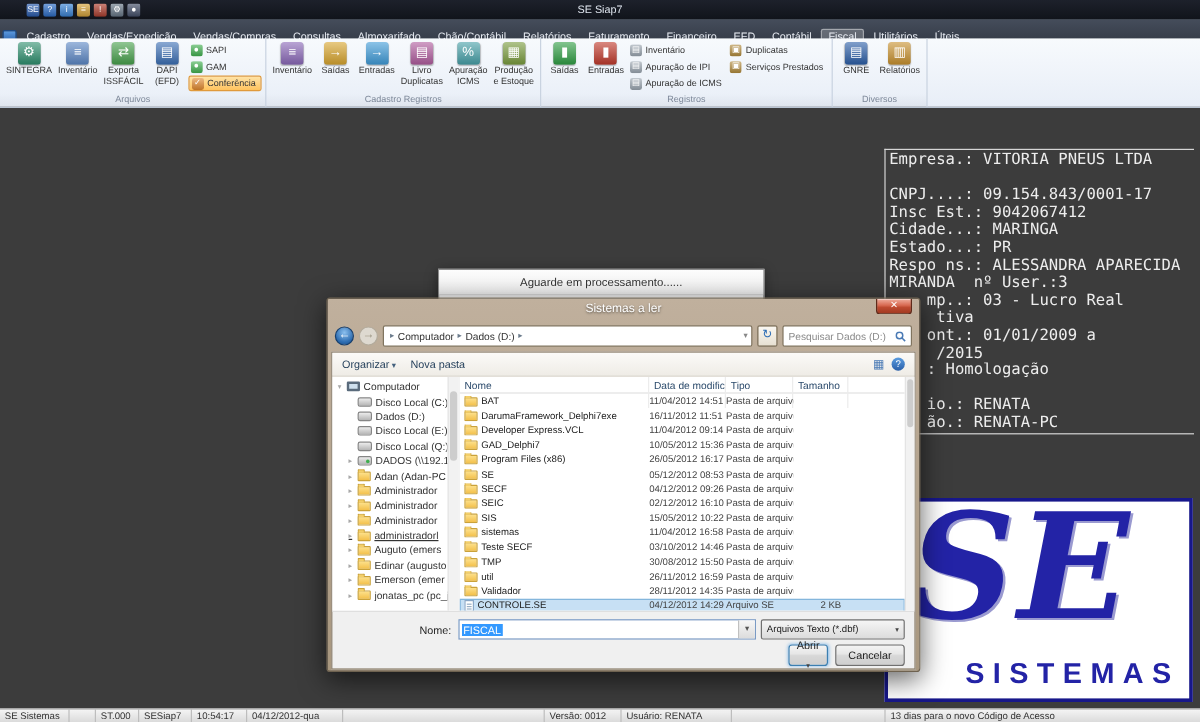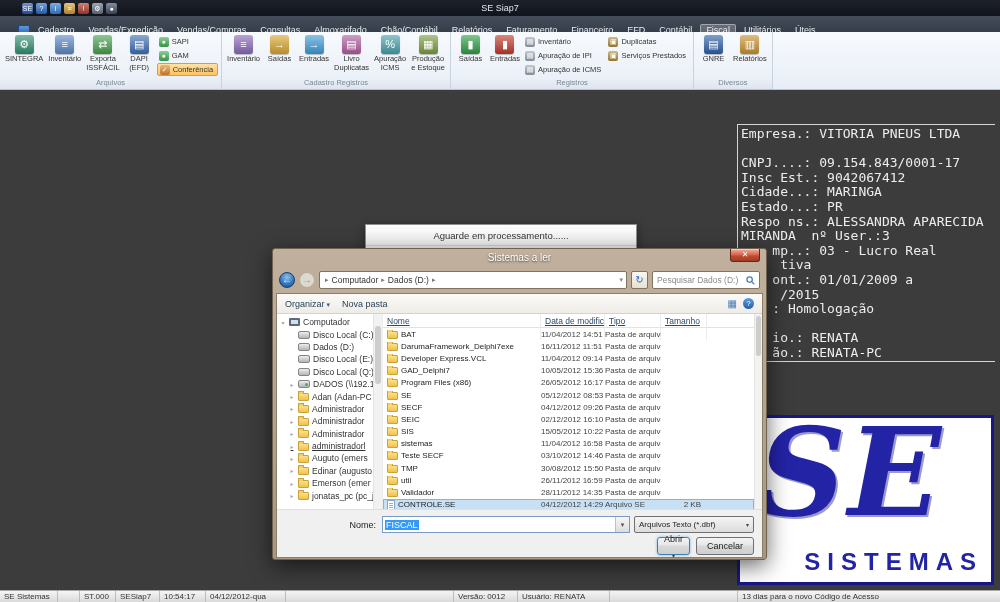--- a/index.html
+++ b/index.html
@@ -10,21 +10,21 @@
   
   .titlebar { position:absolute; left:0; top:0; width:1000px; height:16px;
     background:linear-gradient(#1d212b,#11141b); display:flex; align-items:center; padding:0 22px; }
   .tb-icons { display:flex; gap:3px; align-items:center; }
   .tb-icon { width:11px; height:11px; border-radius:2px; color:#fff; font-size:7px; line-height:11px;
     text-align:center; background-image:linear-gradient(rgba(255,255,255,.35),rgba(0,0,0,.2)); overflow:hidden; }
   .tb-title { position:absolute; left:0; right:0; text-align:center; color:#dfe5ee; font-size:9px; }
 
   
   .menubar { position:absolute; left:0; top:16px; width:1000px; height:29px;
-    background:linear-gradient(#454d5b,#2b313c); display:flex; align-items:center; gap:2px; padding:0 4px 0 18px; }
+    background:linear-gradient(#454d5b,#2b313c); display:flex; align-items:center; gap:2px; padding:0 4px 0 2px; }
   .appbtn { width:12px; height:11px; border-radius:2px; background:linear-gradient(#5a9ae0,#2a5fa8);
     border:1px solid #1d4a85; flex:none; }
   .tab { color:#e6eaf1; font-size:9px; padding:1px 6px 2px; border-radius:2px; white-space:nowrap; }
   .tab.active { background:rgba(255,255,255,.22); border:1px solid rgba(255,255,255,.4); padding:0 5px 1px; }
 
   
   .ribbon { position:absolute; left:0; top:32px; width:1000px; height:58px;
     background:linear-gradient(#f7fafd,#e8eef7); border-bottom:1px solid #b9c4d2; display:flex; align-items:stretch; }
   .rgroup { display:flex; flex-direction:column; border-right:1px solid #c9d3e0; }
   .rgroup-content { flex:1; display:flex; align-items:flex-start; padding:2px 3px 0; gap:1px; }
@@ -95,21 +95,21 @@
   .dlg-body { flex:1; display:flex; background:#fff; overflow:hidden; }
   .tree { width:96px; padding-top:2px; font-size:8.5px; color:#333; overflow:hidden; }
   .tree-row { height:12.4px; display:flex; align-items:center; gap:3px; white-space:nowrap; overflow:hidden; }
   .tree-expander { color:#a8a8a8; font-size:6px; width:6px; flex:none; text-align:center; }
   .tree-scroll { width:9px; background:#f2f2f2; border-left:1px solid #e4e4e4; position:relative; }
   .tree-thumb { position:absolute; left:1px; right:1px; top:12px; height:58px; background:#cdcdcd; border-radius:4px; }
   .listwrap { flex:1; display:flex; flex-direction:column; border-left:1px solid #ececec; overflow:hidden; }
   .list-header { height:14px; display:grid; grid-template-columns:158px 64px 56px 46px 1fr; align-items:center;
     font-size:8.5px; color:#2b4a6b; border-bottom:1px solid #e2e2e2; }
   .list-header .col { padding-left:4px; border-right:1px solid #ececec; height:26px; line-height:14px;
-    white-space:nowrap; overflow:hidden;text-decoration:underline; }
+    white-space:nowrap; overflow:hidden; }
   .rows { flex:1; }
   .frow { height:12.2px; display:grid; grid-template-columns:158px 64px 56px 46px 1fr; align-items:center;
     font-size:8px; color:#222; white-space:nowrap; }
   .frow.selected { background:#c7e0f4; outline:1px solid #84b6dc; outline-offset:-1px; }
   .fname { display:flex; align-items:center; gap:3px; padding-left:4px; overflow:hidden; }
   .fdate,.ftype { color:#444; overflow:hidden; }
   .fsize { text-align:right; padding-right:6px; color:#444; }
   .list-scroll { width:8px; background:#f2f2f2; border-left:1px solid #e4e4e4; position:relative; }
   .list-thumb { position:absolute; left:1px; right:1px; top:2px; height:40px; background:#cdcdcd; border-radius:3px; }
 

